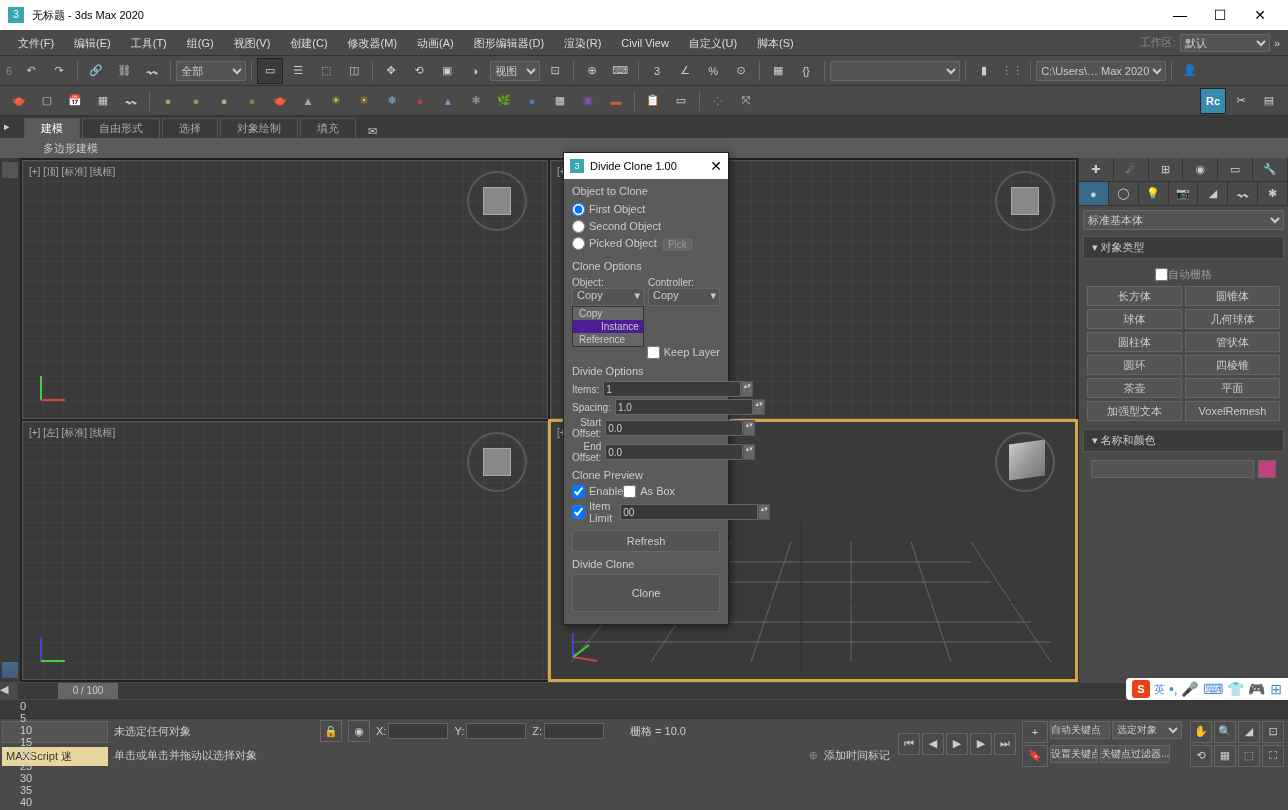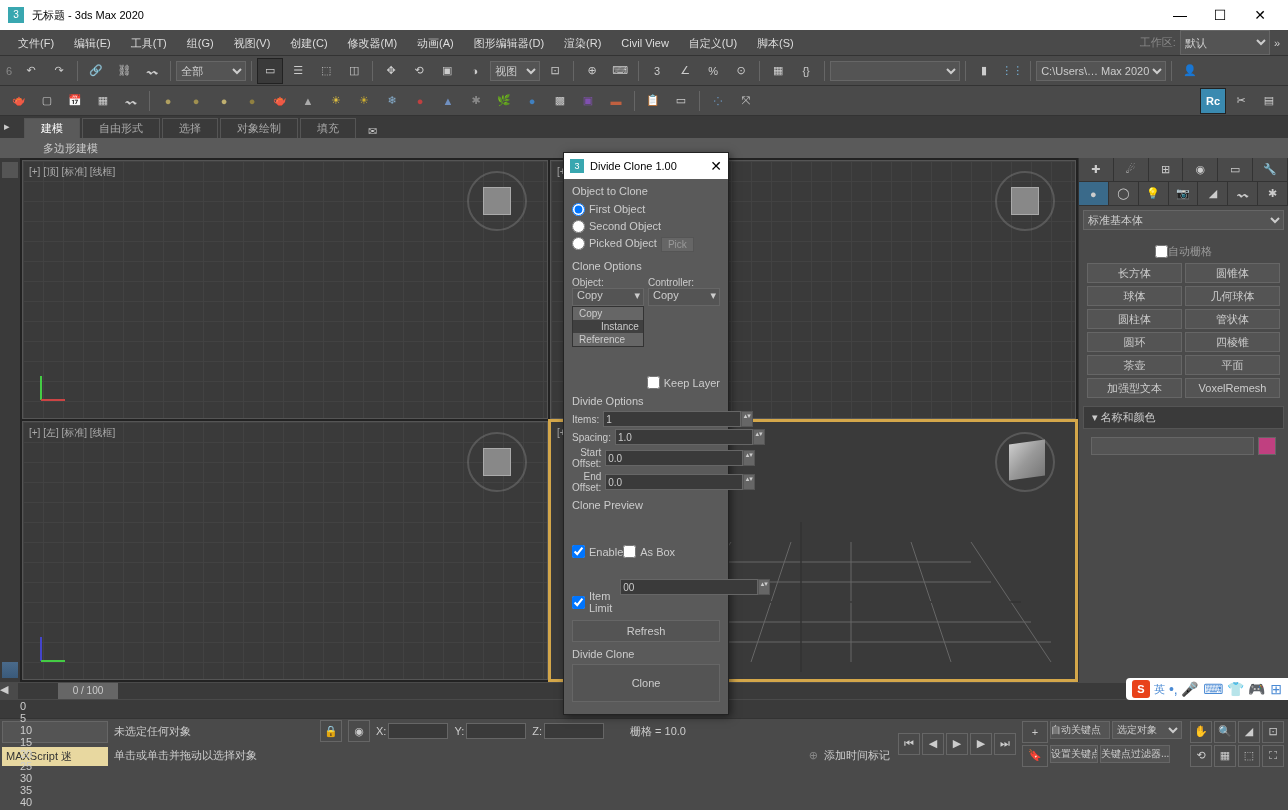--- a/index.html
+++ b/index.html
@@ -9,21 +9,21 @@
 .titlebar { height:30px; background:#fff; color:#000; display:flex; align-items:center; padding:0 8px; }
 .titlebar .logo { width:16px; height:16px; background:#39a7b0; color:#fff; text-align:center; line-height:16px; font-size:10px; margin-right:8px; }
 .titlebar .title { flex:1; }
 .titlebar .winbtns { display:flex; }
 .titlebar .winbtns div { width:40px; height:30px; text-align:center; line-height:30px; font-size:14px; }
 
 
 .menubar { height:26px; background:#4a4a4a; display:flex; align-items:center; padding:0 8px; border-bottom:1px solid #333; }
 .menubar .menu-item { padding:0 10px; line-height:26px; color:#ddd; }
 .menubar .workspace { margin-left:auto; display:flex; align-items:center; gap:4px; }
-.menubar .workspace select { background:#545454; color:#ccc; border:1px solid #666; height:25px; width:90px; font-size:11px; }
+.menubar .workspace select { background:#545454; color:#ccc; border:1px solid #666; height:18px; width:90px; font-size:11px; }
 
 
 .toolbar-row { height:30px; background:#4a4a4a; display:flex; align-items:center; padding:0 6px; gap:2px; border-bottom:1px solid #333; }
 .toolbar-row .tbtn { width:26px; height:26px; background:#4a4a4a; display:flex; align-items:center; justify-content:center; color:#ccc; border:1px solid transparent; }
 .toolbar-row .tbtn.active { background:#3a3a3a; border:1px solid #222; }
 .toolbar-row .sep { width:1px; height:20px; background:#666; margin:0 3px; }
 .toolbar-row select { background:#545454; color:#ccc; border:1px solid #666; height:20px; font-size:11px; }
 
 
 .ribbon-tabs { height:22px; background:#3a3a3a; display:flex; align-items:flex-end; padding:0 4px; gap:2px; }
@@ -93,25 +93,25 @@
 .dlg-row { display:flex; align-items:center; gap:4px; margin:2px 0; }
 .dlg-row .lbl { width:76px; text-align:right; font-size:10px; }
 .dlg-row .spinner { flex:1; display:flex; }
 .dlg-row .spinner input { flex:1; background:#3a3a3a; border:1px solid #666; color:#ccc; height:16px; font-size:10px; padding:0 2px; }
 .dlg-row .spinner .spin { width:12px; background:#666; border:1px solid #555; font-size:7px; text-align:center; }
 .dlg-col2 { display:flex; gap:4px; }
 .dlg-col2 > div { flex:1; }
 .dlg-select { width:100%; background:#545454; color:#ccc; border:1px solid #666; height:18px; font-size:10px; position:relative; }
 .dlg-dropdown { position:absolute; background:#666; border:1px solid #333; z-index:10; }
 .dlg-dropdown .opt { padding:1px 6px; color:#ccc; font-size:10px; white-space:nowrap; }
-.dlg-dropdown .opt.sel { background:#404040;padding-left:28px; }
+.dlg-dropdown .opt.sel { background:#4c1d95;padding-left:28px; }
 .dlg-btn { width:100%; background:#545454; border:1px solid #666; color:#ccc; height:22px; font-size:11px; }
 .dlg-btn.big { height:38px; }
 .pickbtn { background:#666; border:1px solid #555; color:#999; padding:1px 6px; font-size:10px; }
-.dlg-chk { display:flex; align-items:center; gap:4px; font-size:10px;margin-top:30px; }
+.dlg-chk { display:flex; gap:4px; font-size:10px; }
 
 
 .ime-bar { position:absolute; right:0; bottom:110px; display:flex; align-items:center; gap:4px; background:#fff; padding:2px 6px; border-radius:4px 0 0 4px; }
 .ime-bar .ime-logo { width:18px; height:18px; background:#e8421a; color:#fff; border-radius:3px; text-align:center; line-height:18px; font-weight:bold; }
 .ime-bar .ime-icon { color:#4a8ad4; font-size:14px; }
 
 svg { display:block; }
 </style>
 </head>
 <body>
@@ -323,20 +323,21 @@
       <div class="tab active">●</div>
       <div class="tab">◯</div>
       <div class="tab">💡</div>
       <div class="tab">📷</div>
       <div class="tab">◢</div>
       <div class="tab">〰</div>
       <div class="tab">✱</div>
     </div>
     <div class="catsel"><select><option>标准基本体</option></select></div>
     <div class="rollout">
+      <div class="rollout-hdr">▾ <span>对象类型</span></div>
       <div class="rollout-body">
         <div class="chkrow">
             <input type="checkbox" style=""> 
             <span>自动栅格</span>
           </div>
         <div class="btn-grid">
           <button>长方体</button>
           <button>圆锥体</button>
           <button>球体</button>
           <button>几何球体</button>

